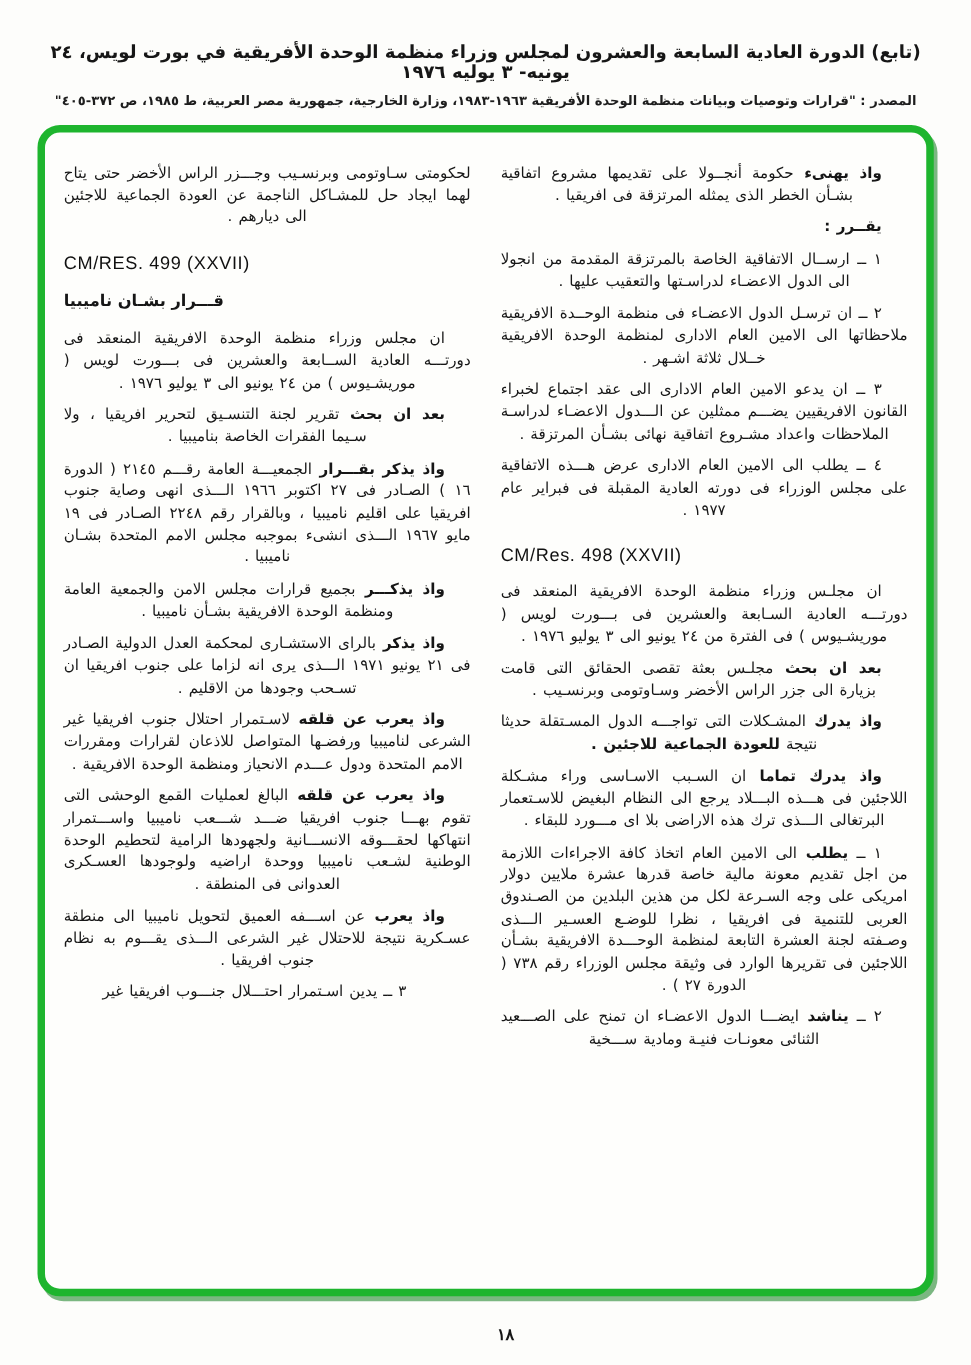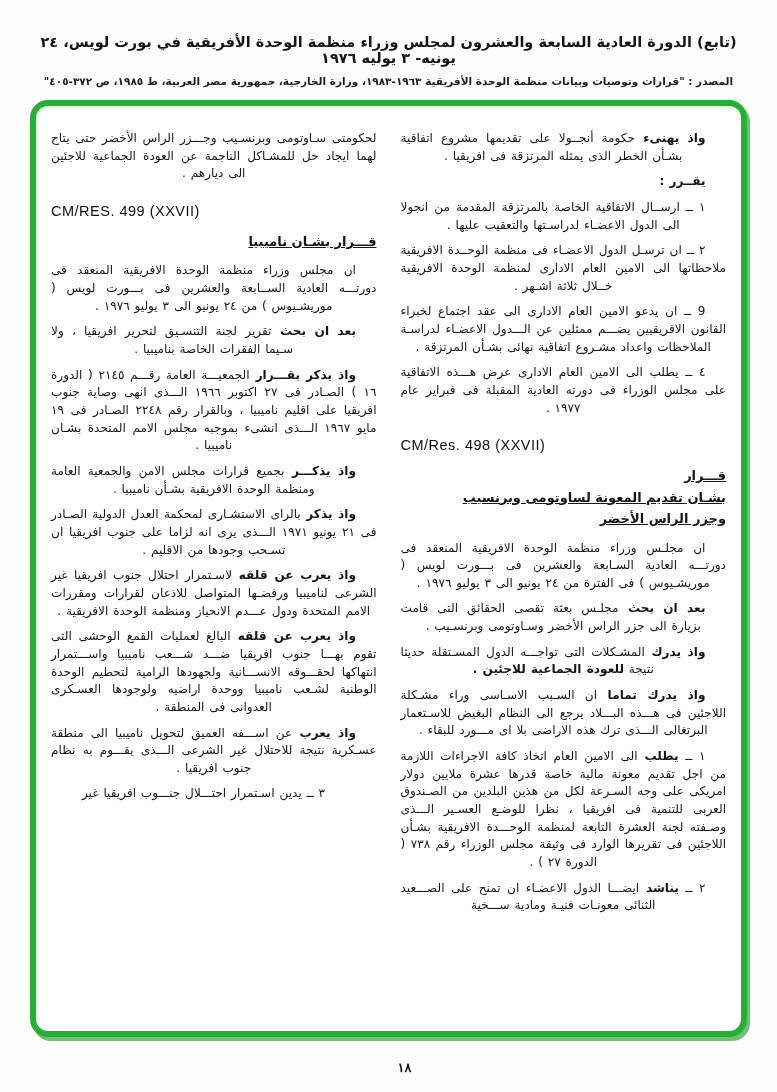--- a/index.html
+++ b/index.html
@@ -38,24 +38,23 @@
   .para.solo { text-align-last:right; }
   .bold { font-weight:bold; }
   .latin-heading {
     direction:ltr; text-align:left;
     font-family:Liberation Sans, sans-serif;
     font-size:14.5px; letter-spacing:.5px;
     color:#101010;
     margin:20px 0 12px;
   }
   .res-title {
-    text-align:right; font-weight:bold;
+    text-align:left; font-weight:bold;
     font-size:13px; line-height:1.65;
     margin:2px 0 10px;
-    text-decoration:underline;
   }
   .page-number {
     position:absolute; left:16px; bottom:16px; width:100%;
     text-align:center; font-size:13px; font-weight:bold;
     letter-spacing:2px;
     font-family:Liberation Serif, serif;
   }
 </style>
 </head>
 <body>
@@ -65,28 +64,23 @@
   <div class="header-line2">المصدر : "قرارات وتوصيات وبيانات منظمة الوحدة الأفريقية ١٩٦٣-١٩٨٣، وزارة الخارجية، جمهورية مصر العربية، ط ١٩٨٥، ص ٣٧٢-٤٠٥"</div>
 </div>
 
 <div class="doc-frame" style="border-color: rgb(30, 181, 46);">
   <div class="columns">
     <div class="col">
         <p class="para indent"><span class="bold">واذ يهنىء </span><span>حكومة أنجــولا على تقديمها مشروع اتفاقية بشـأن الخطر الذى يمثله المرتزقة فى افريقيا .</span></p>
         <p class="para indent solo"><span class="bold">يقــرر :</span></p>
         <p class="para indent"><span>١ ــ ارســال الاتفاقية الخاصة بالمرتزقة المقدمة من انجولا الى الدول الاعضـاء لدراسـتها والتعقيب عليها .</span></p>
         <p class="para indent"><span>٢ ــ ان ترسـل الدول الاعضـاء فى منظمة الوحــدة الافريقية ملاحظاتها الى الامين العام الادارى لمنظمة الوحدة الافريقية خــلال ثلاثة اشـهر .</span></p>
-        <p class="para indent"><span>9 ــ ان يدعو الامين العام الادارى الى عقد اجتماع لخبراء القانون الافريقيين يضـــم ممثلين عن الـــدول الاعضـاء لدراسـة الملاحظات واعداد مشـروع اتفاقية نهائى بشـأن المرتزقة .</span></p>
+        <p class="para indent"><span>٣ ــ ان يدعو الامين العام الادارى الى عقد اجتماع لخبراء القانون الافريقيين يضـــم ممثلين عن الـــدول الاعضـاء لدراسـة الملاحظات واعداد مشـروع اتفاقية نهائى بشـأن المرتزقة .</span></p>
         <p class="para indent"><span>٤ ــ يطلب الى الامين العام الادارى عرض هـــذه الاتفاقية على مجلس الوزراء فى دورته العادية المقبلة فى فبراير عام ١٩٧٧ .</span></p>
         <div class="latin-heading">CM/Res. 498 (XXVII)</div>
-        <div class="res-title">
-          <div>قـــرار</div>
-          <div>بشـان تقديم المعونة لساوتومى وبرنسيب</div>
-          <div>وجزر الراس الأخضر</div>
-        </div>
         <p class="para indent"><span>ان مجلـس وزراء منظمة الوحدة الافريقية المنعقد فى دورتـــه العادية السـابعة والعشرين فى بـــورت لويس ( موريشـيوس ) فى الفترة من ٢٤ يونيو الى ٣ يوليو ١٩٧٦ .</span></p>
         <p class="para indent"><span class="bold">بعد ان بحث </span><span>مجلـس بعثة تقصى الحقائق التى قامت بزيارة الى جزر الراس الأخضر وسـاوتومى وبرنسـيب .</span></p>
         <p class="para indent"><span class="bold">واذ يدرك </span><span>المشـكلات التى تواجـــه الدول المسـتقلة حديثا نتيجة </span><span class="bold">للعودة الجماعية للاجئين .</span></p>
         <p class="para indent"><span class="bold">واذ يدرك تماما </span><span>ان السـبب الاسـاسى وراء مشـكلة اللاجئين فى هـــذه البـــلاد يرجع الى النظام البغيض للاسـتعمار البرتغالى الـــذى ترك هذه الاراضى بلا اى مـــورد للبقاء .</span></p>
         <p class="para indent"><span>١ ــ </span><span class="bold">يطلب </span><span>الى الامين العام اتخاذ كافة الاجراءات اللازمة من اجل تقديم معونة مالية خاصة قدرها عشرة ملايين دولار امريكى على وجه السـرعة لكل من هذين البلدين من الصـندوق العربى للتنمية فى افريقيا ، نظرا للوضـع العسـير الـــذى وصـفته لجنة العشرة التابعة لمنظمة الوحـــدة الافريقية بشـأن اللاجئين فى تقريرها الوارد فى وثيقة مجلس الوزراء رقم ٧٣٨ ( الدورة ٢٧ ) .</span></p>
         <p class="para indent"><span>٢ ــ </span><span class="bold">يناشد </span><span>ايضـــا الدول الاعضـاء ان تمنح على الصـــعيد الثنائى معونـات فنيـة ومادية ســـخية</span></p>
       </div>
     <div class="col">
         <p class="para"><span>لحكومتى سـاوتومى وبرنسـيب وجـــزر الراس الأخضر حتى يتاح لهما ايجاد حل للمشـاكل الناجمة عن العودة الجماعية للاجئين الى ديارهم .</span></p>
         <div class="latin-heading">CM/RES. 499 (XXVII)</div>

